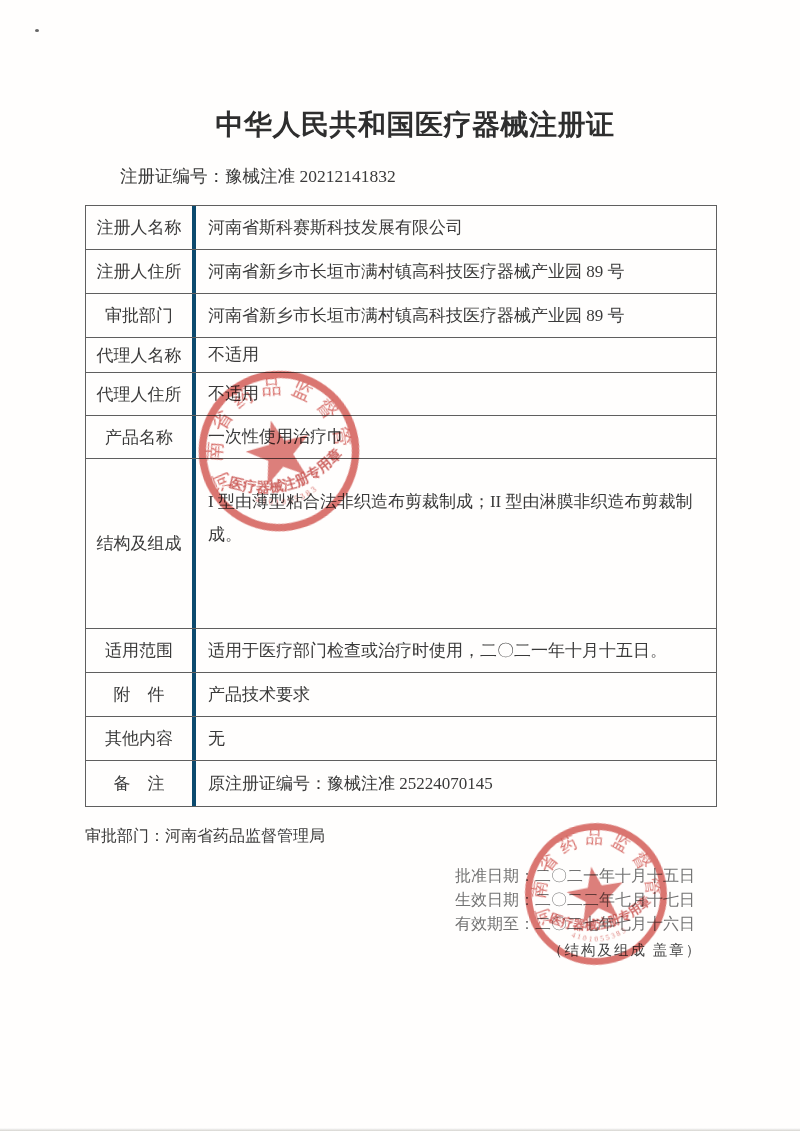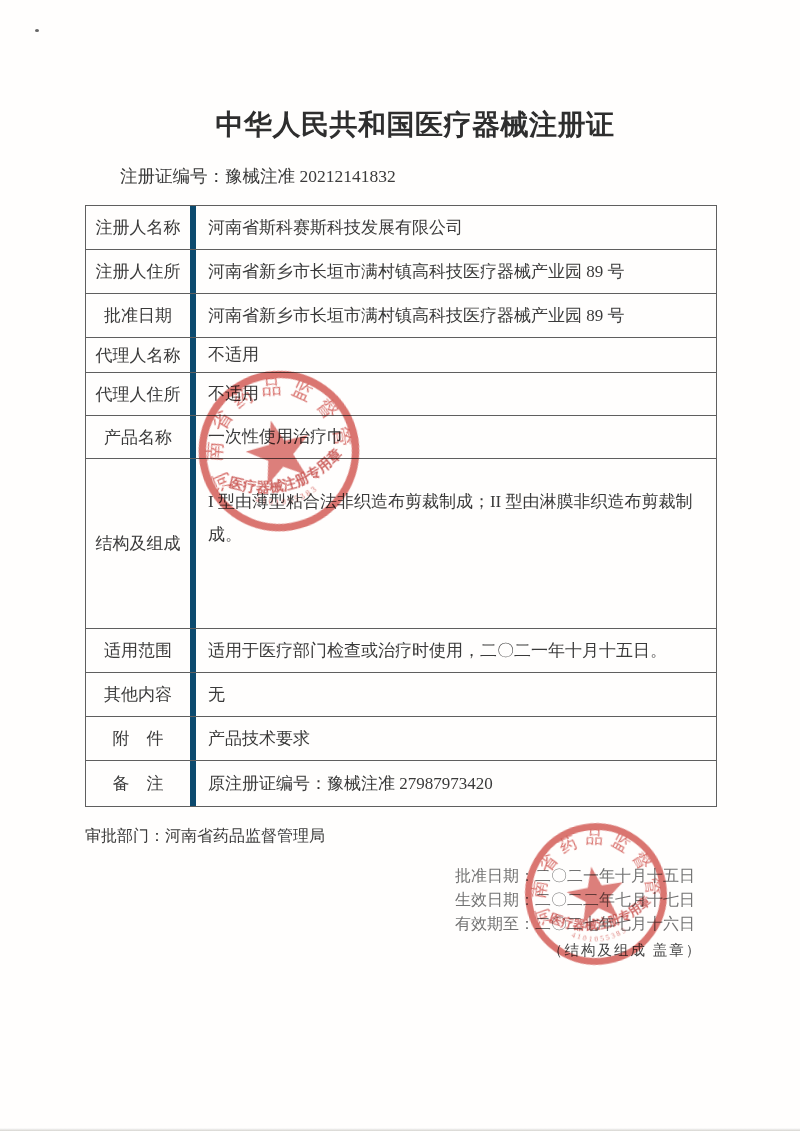--- a/index.html
+++ b/index.html
@@ -15,21 +15,21 @@
     font-size:28px;font-weight:bold;letter-spacing:0.5px;color:#2e2e2e;
   }
   .certno{position:absolute;left:120px;top:164px;font-size:17.5px;color:#3a3a3a;}
   .cert-table{
     position:absolute;left:85px;top:205px;width:632px;
     border:1px solid #5f5f5f;box-sizing:border-box;font-size:17px;
   }
   .trow{display:flex;border-bottom:1px solid #5f5f5f;box-sizing:border-box;}
   .trow:last-child{border-bottom:none;}
   .tlabel{
-    width:110px;flex:0 0 110px;border-right:6px solid #0c4a6e;box-sizing:border-box;
+    width:110px;flex:0 0 110px;border-right:4px solid #0c4a6e;box-sizing:border-box;
     display:flex;align-items:center;justify-content:center;text-align:center;
     color:#3a3a3a;padding:0 4px;
   }
   .tvalue{
     flex:1;display:flex;align-items:center;padding:2px 12px;box-sizing:border-box;
     line-height:1.95;color:#3a3a3a;
   }
   .r1{height:44px;} .r2{height:44px;} .r3{height:44px;} .r4{height:35px;}
   .r5{height:43px;} .r6{height:43px;} .r7{height:74px;} .r8{height:170px;}
   .r9{height:44px;} .r10{height:44px;} .r11{height:44px;} .r12{height:45px;}
@@ -60,21 +60,21 @@
   <div class="cert-table">
     <div class="trow r1">
       <div class="tlabel">注册人名称</div>
       <div class="tvalue">河南省斯科赛斯科技发展有限公司</div>
     </div>
     <div class="trow r2">
       <div class="tlabel">注册人住所</div>
       <div class="tvalue">河南省新乡市长垣市满村镇高科技医疗器械产业园 89 号</div>
     </div>
     <div class="trow r3">
-      <div class="tlabel">批准日期</div>
+      <div class="tlabel">审批部门</div>
       <div class="tvalue">河南省新乡市长垣市满村镇高科技医疗器械产业园 89 号</div>
     </div>
     <div class="trow r4">
       <div class="tlabel">代理人名称</div>
       <div class="tvalue">不适用</div>
     </div>
     <div class="trow r5">
       <div class="tlabel">代理人住所</div>
       <div class="tvalue">不适用</div>
     </div>
@@ -83,31 +83,31 @@
       <div class="tvalue">一次性使用治疗巾</div>
     </div>
     <div class="trow r8">
       <div class="tlabel">结构及组成</div>
       <div class="tvalue">I 型由薄型粘合法非织造布剪裁制成；II 型由淋膜非织造布剪裁制成。</div>
     </div>
     <div class="trow r9">
       <div class="tlabel">适用范围</div>
       <div class="tvalue">适用于医疗部门检查或治疗时使用，二〇二一年十月十五日。</div>
     </div>
+    <div class="trow r10">
+      <div class="tlabel">附　件</div>
+      <div class="tvalue">产品技术要求</div>
+    </div>
     <div class="trow r11">
       <div class="tlabel">其他内容</div>
       <div class="tvalue">无</div>
     </div>
-    <div class="trow r10">
-      <div class="tlabel">附　件</div>
-      <div class="tvalue">产品技术要求</div>
-    </div>
     <div class="trow r12">
       <div class="tlabel">备　注</div>
-      <div class="tvalue">原注册证编号：豫械注准 27987973420</div>
+      <div class="tvalue">原注册证编号：豫械注准 25224070145</div>
     </div>
   </div>
 
   <div class="footer-dept">审批部门：河南省药品监督管理局</div>
 
   <div class="footer-dates">
     <div>批准日期：二〇二一年十月十五日</div>
     <div>生效日期：二〇二二年七月十七日</div>
     <div>有效期至：二〇二七年七月十六日</div>
   </div>

